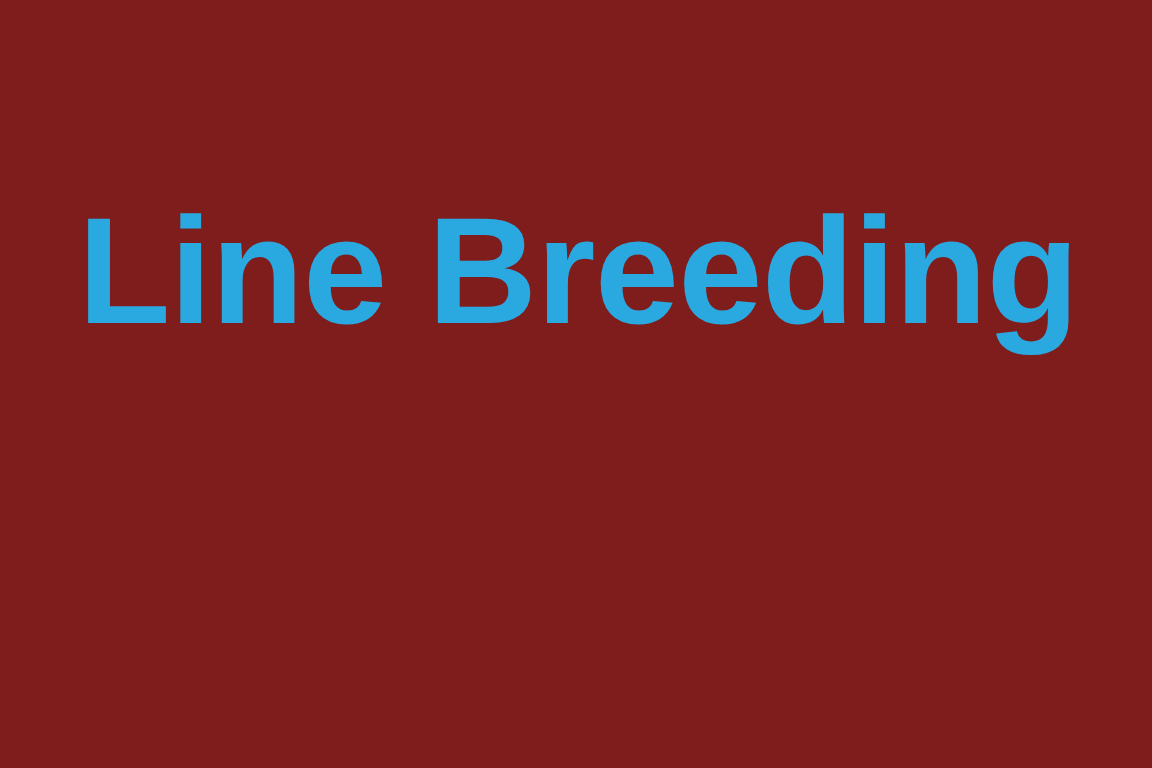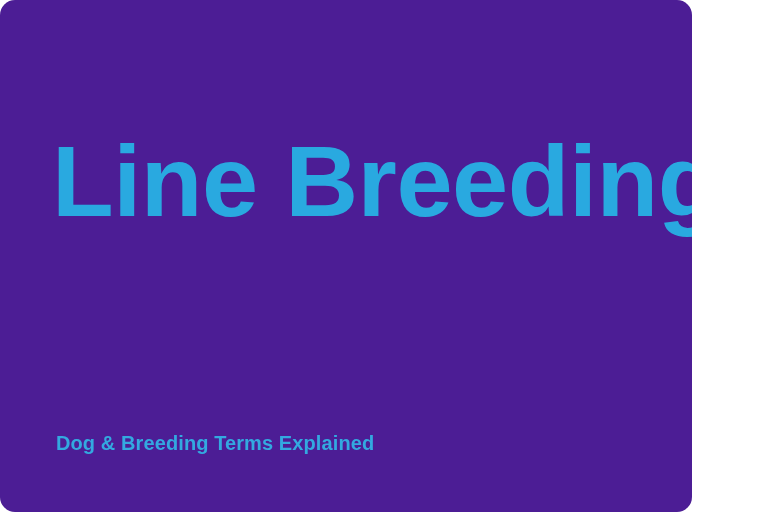--- a/index.html
+++ b/index.html
@@ -11,25 +11,24 @@
     width: 768px;
     height: 512px;
     overflow: hidden;
     font-family: "Liberation Sans", sans-serif;
     -webkit-font-smoothing: antialiased;
   }
 
   .title-card {
     position: relative;
     box-sizing: border-box;
-    width: 692px;
+    width: 768px;
     height: 512px;
-    background-color: #4c1d95;
+    background-color: #7f1d1d;
     overflow: hidden;
-    border-radius: 15px;
   }
 
   .content-stack {
     position: absolute;
     left: 0;
     top: 0;
     width: 768px;
     height: 512px;
   }
 
@@ -60,15 +59,14 @@
     color: #33a9e0;
     white-space: nowrap;
   }
 </style>
 </head>
 <body>
 
 <div class="title-card">
   <div class="content-stack">
     <h1 class="main-title">Line Breeding</h1>
-    <p class="subtitle">Dog &amp; Breeding Terms Explained</p>
   </div>
 </div>
 
 </body></html>

